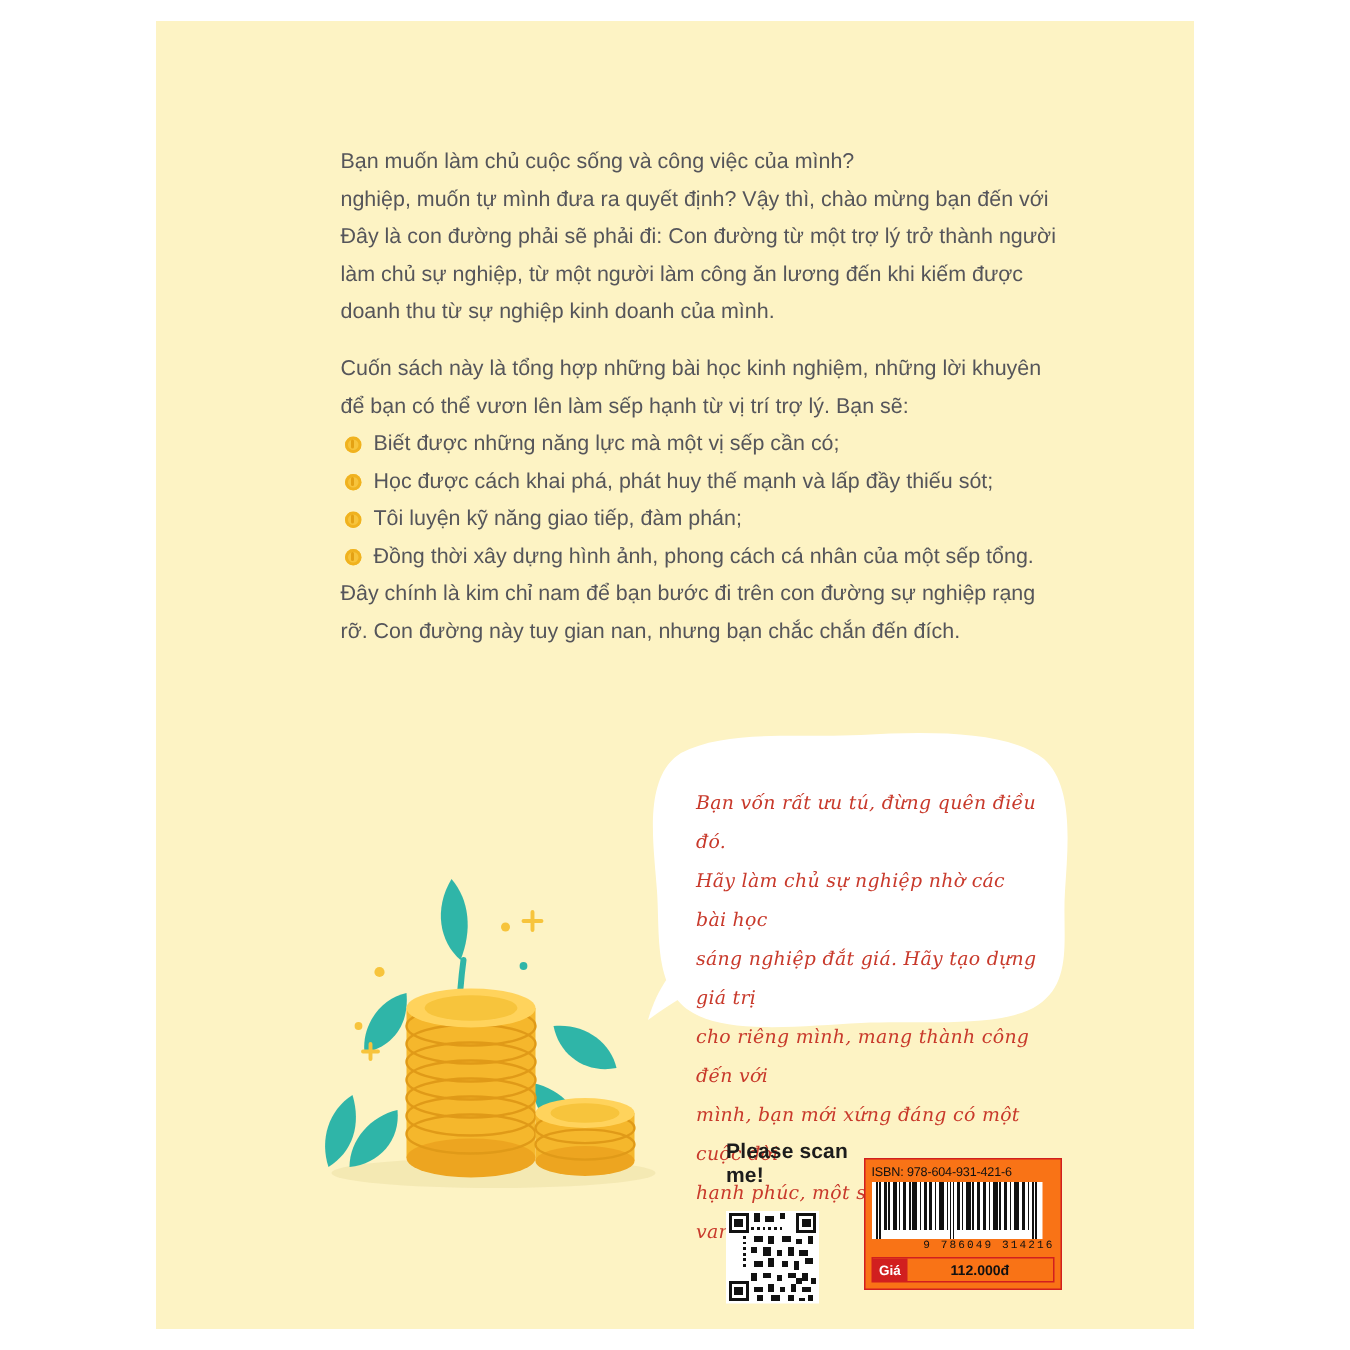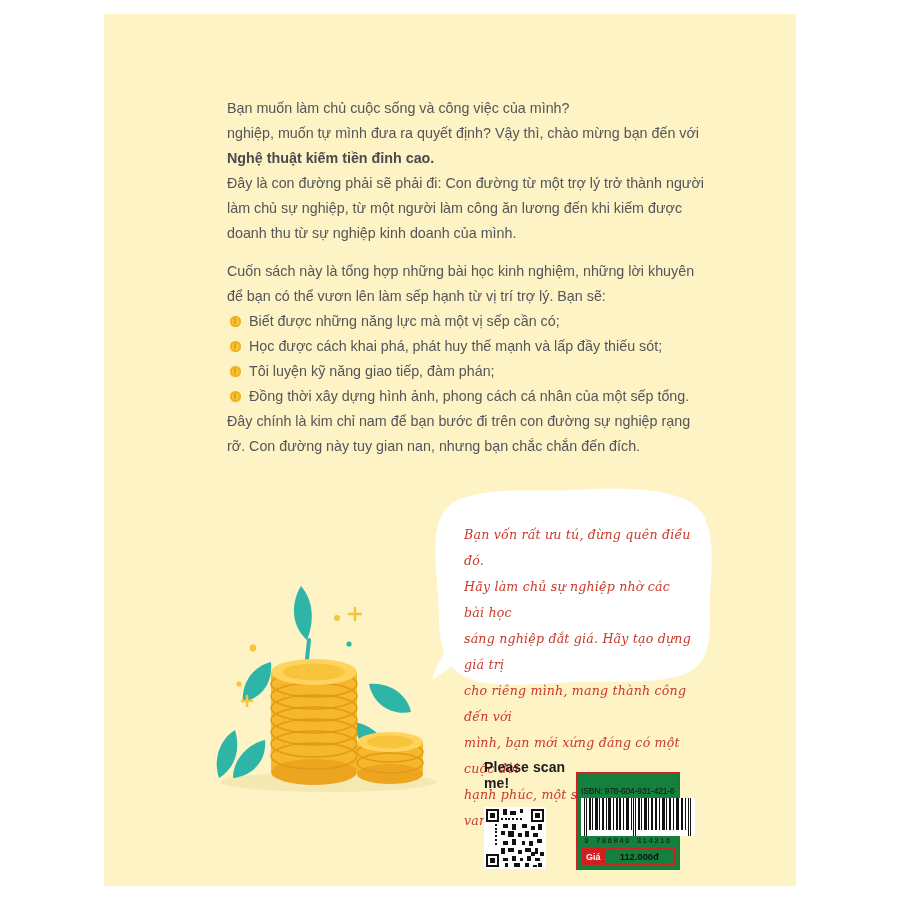--- a/index.html
+++ b/index.html
@@ -131,43 +131,43 @@
   }
   .qr {
     width: 62px;
     height: 62px;
     display: block;
   }
   .barcode-block {
     position: absolute;
     left: 472px;
     top: 758px;
-    width: 104px;
+    width: 132px;
     border: 1px solid #d11f1f;
-    background: #15803d;
-    padding: 13px 4px 4px 4px;
+    background: #f97316;
+    padding: 3px 4px 4px 4px;
     box-sizing: border-box;
   }
   .isbn {
     font-size: 8.4px;
     color: #111;
     font-family: "Liberation Sans", sans-serif;
     margin-bottom: 2px;
     letter-spacing: -.1px;
   }
   .barcode {
     width: 114px;
     height: 38px;
     display: block;
   }
   .barcode-digits {
     font-size: 7.4px;
     font-family: "Liberation Mono", monospace;
     color: #111;
-    text-align: center;
+    text-align: right;
     letter-spacing: 1.4px;
     margin-top: 1px;
   }
   .price-row {
     margin-top: 3px;
     display: flex;
     align-items: stretch;
     border: 1px solid #d11f1f;
     height: 15px;
     justify-content: center;
@@ -193,21 +193,20 @@
 </style>
 </head>
 <body>
 
 <div class="page">
   <div class="cover">
 
     <div class="copy">
       <p>Bạn muốn làm chủ cuộc sống và công việc của mình?</p>
       <p>nghiệp, muốn tự mình đưa ra quyết định? Vậy thì, chào mừng bạn đến với</p>
-      <p class="bold-line">Nghệ thuật kiếm tiền đỉnh cao.</p>
       <p>Đây là con đường phải sẽ phải đi: Con đường từ một trợ lý trở thành người</p>
       <p>làm chủ sự nghiệp, từ một người làm công ăn lương đến khi kiếm được</p>
       <p>doanh thu từ sự nghiệp kinh doanh của mình.</p>
       <div class="para-gap"></div>
       <p>Cuốn sách này là tổng hợp những bài học kinh nghiệm, những lời khuyên</p>
       <p>để bạn có thể vươn lên làm sếp hạnh từ vị trí trợ lý. Bạn sẽ:</p>
 
       <ul class="bullets">
         <li>
           <span class="bullet-dot"></span>

